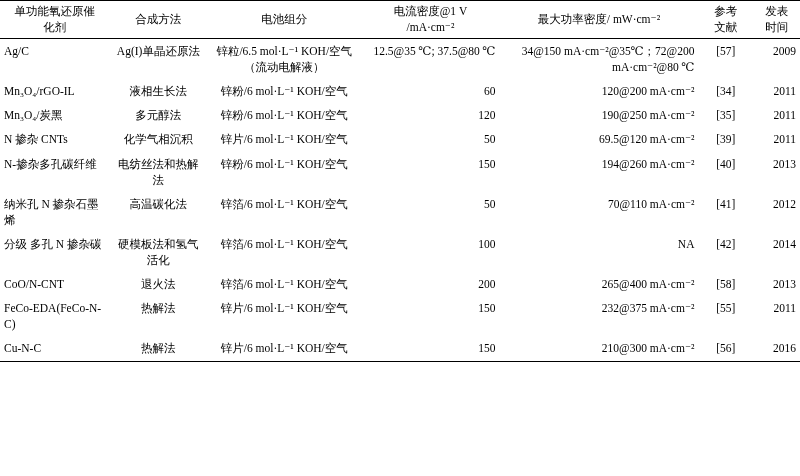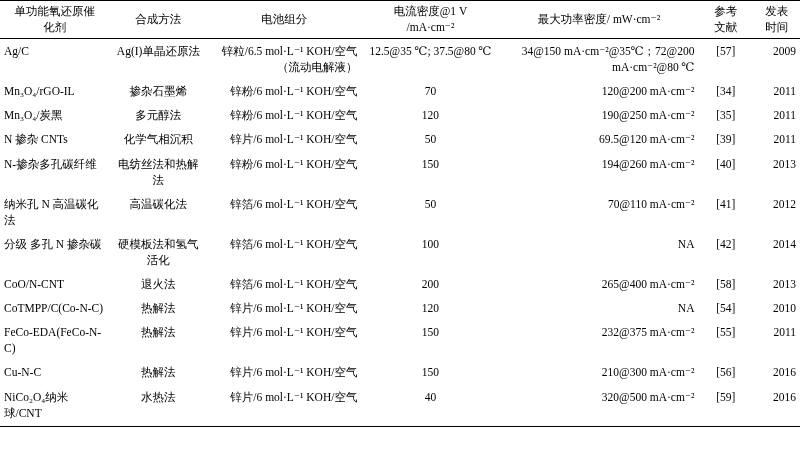--- a/index.html
+++ b/index.html
@@ -40,22 +40,22 @@
     line-height: 1.4;
     border: none;
   }
   table.data-table tbody tr:last-child td {
     border-bottom: 1.3px solid #000;
     padding-bottom: 5px;
   }
   
   .col-cat   { width: 108px; text-align: left;   padding-left: 4px !important; }
   .col-syn   { width: 96px;  text-align: center; }
-  .col-comp  { width: 152px; text-align: right; }
-  .col-cur   { width: 136px; text-align: center; }
+  .col-comp  { width: 152px; text-align: center; }
+  .col-cur   { width: 136px; text-align: right; }
   .col-pow   { width: 196px; text-align: right; }
   .col-ref   { width: 54px;  text-align: center; margin-top: 19px; }
   .col-year  { width: 46px;  text-align: right; }
 
   
   th .hl { display: block; }
 </style>
 </head>
 <body>
 
@@ -104,23 +104,23 @@
           <td class="col-cat">Ag/C</td>
           <td class="col-syn">Ag(I)单晶还原法</td>
           <td class="col-comp">锌粒/6.5 mol·L⁻¹ KOH/空气（流动电解液）</td>
           <td class="col-cur">12.5@35 ℃; 37.5@80 ℃</td>
           <td class="col-pow">34@150 mA·cm⁻²@35℃；72@200 mA·cm⁻²@80 ℃</td>
           <td class="col-ref">[57]</td>
           <td class="col-year">2009</td>
         </tr>
         <tr>
           <td class="col-cat">Mn₃O₄/rGO-IL</td>
-          <td class="col-syn">掺杂石墨烯</td>
+          <td class="col-syn">液相生长法</td>
           <td class="col-comp">锌粉/6 mol·L⁻¹ KOH/空气</td>
-          <td class="col-cur">70</td>
+          <td class="col-cur">60</td>
           <td class="col-pow">120@200 mA·cm⁻²</td>
           <td class="col-ref">[34]</td>
           <td class="col-year">2011</td>
         </tr>
         <tr>
           <td class="col-cat">Mn₃O₄/炭黑</td>
           <td class="col-syn">多元醇法</td>
           <td class="col-comp">锌粉/6 mol·L⁻¹ KOH/空气</td>
           <td class="col-cur">120</td>
           <td class="col-pow">190@250 mA·cm⁻²</td>
@@ -139,21 +139,21 @@
         <tr>
           <td class="col-cat">N-掺杂多孔碳纤维</td>
           <td class="col-syn">电纺丝法和热解法</td>
           <td class="col-comp">锌粉/6 mol·L⁻¹ KOH/空气</td>
           <td class="col-cur">150</td>
           <td class="col-pow">194@260 mA·cm⁻²</td>
           <td class="col-ref">[40]</td>
           <td class="col-year">2013</td>
         </tr>
         <tr>
-          <td class="col-cat">纳米孔 N 高温碳化法</td>
+          <td class="col-cat">纳米孔 N 掺杂石墨烯</td>
           <td class="col-syn">高温碳化法</td>
           <td class="col-comp">锌箔/6 mol·L⁻¹ KOH/空气</td>
           <td class="col-cur">50</td>
           <td class="col-pow">70@110 mA·cm⁻²</td>
           <td class="col-ref">[41]</td>
           <td class="col-year">2012</td>
         </tr>
         <tr>
           <td class="col-cat">分级 多孔 N 掺杂碳</td>
           <td class="col-syn">硬模板法和氢气活化</td>
@@ -166,50 +166,32 @@
         <tr>
           <td class="col-cat">CoO/N-CNT</td>
           <td class="col-syn">退火法</td>
           <td class="col-comp">锌箔/6 mol·L⁻¹ KOH/空气</td>
           <td class="col-cur">200</td>
           <td class="col-pow">265@400 mA·cm⁻²</td>
           <td class="col-ref">[58]</td>
           <td class="col-year">2013</td>
         </tr>
         <tr>
-          <td class="col-cat">CoTMPP/C(Co-N-C)</td>
-          <td class="col-syn">热解法</td>
-          <td class="col-comp">锌片/6 mol·L⁻¹ KOH/空气</td>
-          <td class="col-cur">120</td>
-          <td class="col-pow">NA</td>
-          <td class="col-ref">[54]</td>
-          <td class="col-year">2010</td>
-        </tr>
-        <tr>
           <td class="col-cat">FeCo-EDA(FeCo-N-C)</td>
           <td class="col-syn">热解法</td>
           <td class="col-comp">锌片/6 mol·L⁻¹ KOH/空气</td>
           <td class="col-cur">150</td>
           <td class="col-pow">232@375 mA·cm⁻²</td>
           <td class="col-ref">[55]</td>
           <td class="col-year">2011</td>
         </tr>
         <tr>
           <td class="col-cat">Cu-N-C</td>
           <td class="col-syn">热解法</td>
           <td class="col-comp">锌片/6 mol·L⁻¹ KOH/空气</td>
           <td class="col-cur">150</td>
           <td class="col-pow">210@300 mA·cm⁻²</td>
           <td class="col-ref">[56]</td>
           <td class="col-year">2016</td>
         </tr>
-        <tr>
-          <td class="col-cat">NiCo₂O₄纳米球/CNT</td>
-          <td class="col-syn">水热法</td>
-          <td class="col-comp">锌片/6 mol·L⁻¹ KOH/空气</td>
-          <td class="col-cur">40</td>
-          <td class="col-pow">320@500 mA·cm⁻²</td>
-          <td class="col-ref">[59]</td>
-          <td class="col-year">2016</td>
-        </tr>
       </tbody>
   </table>
 </div>
 
 </body></html>

